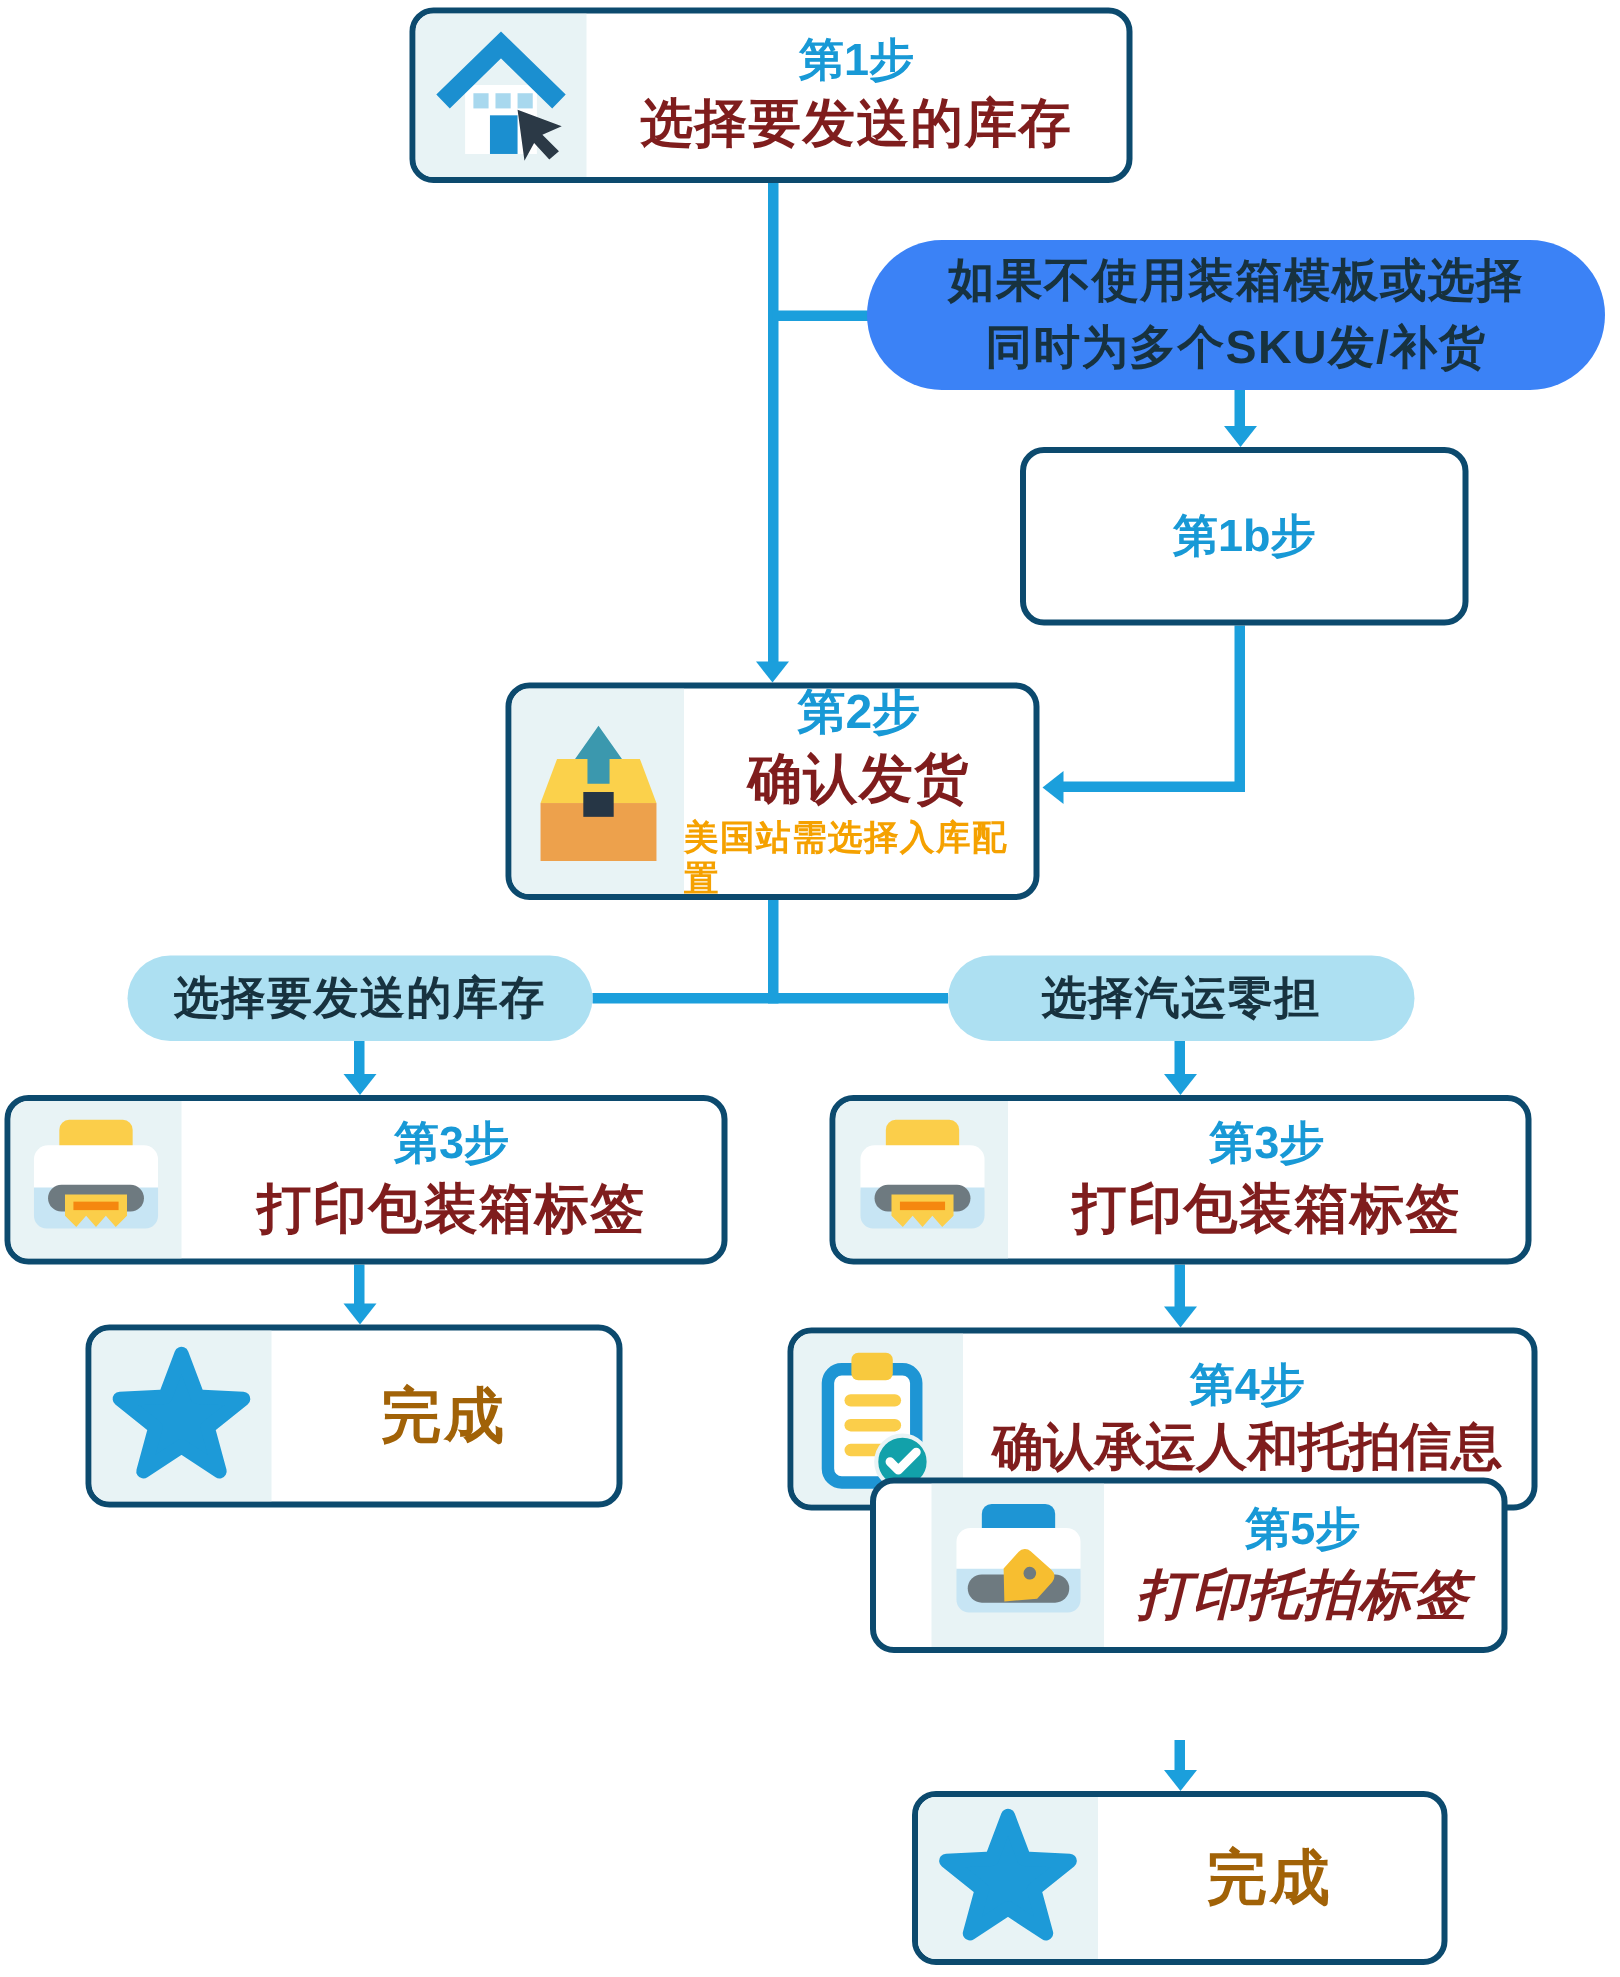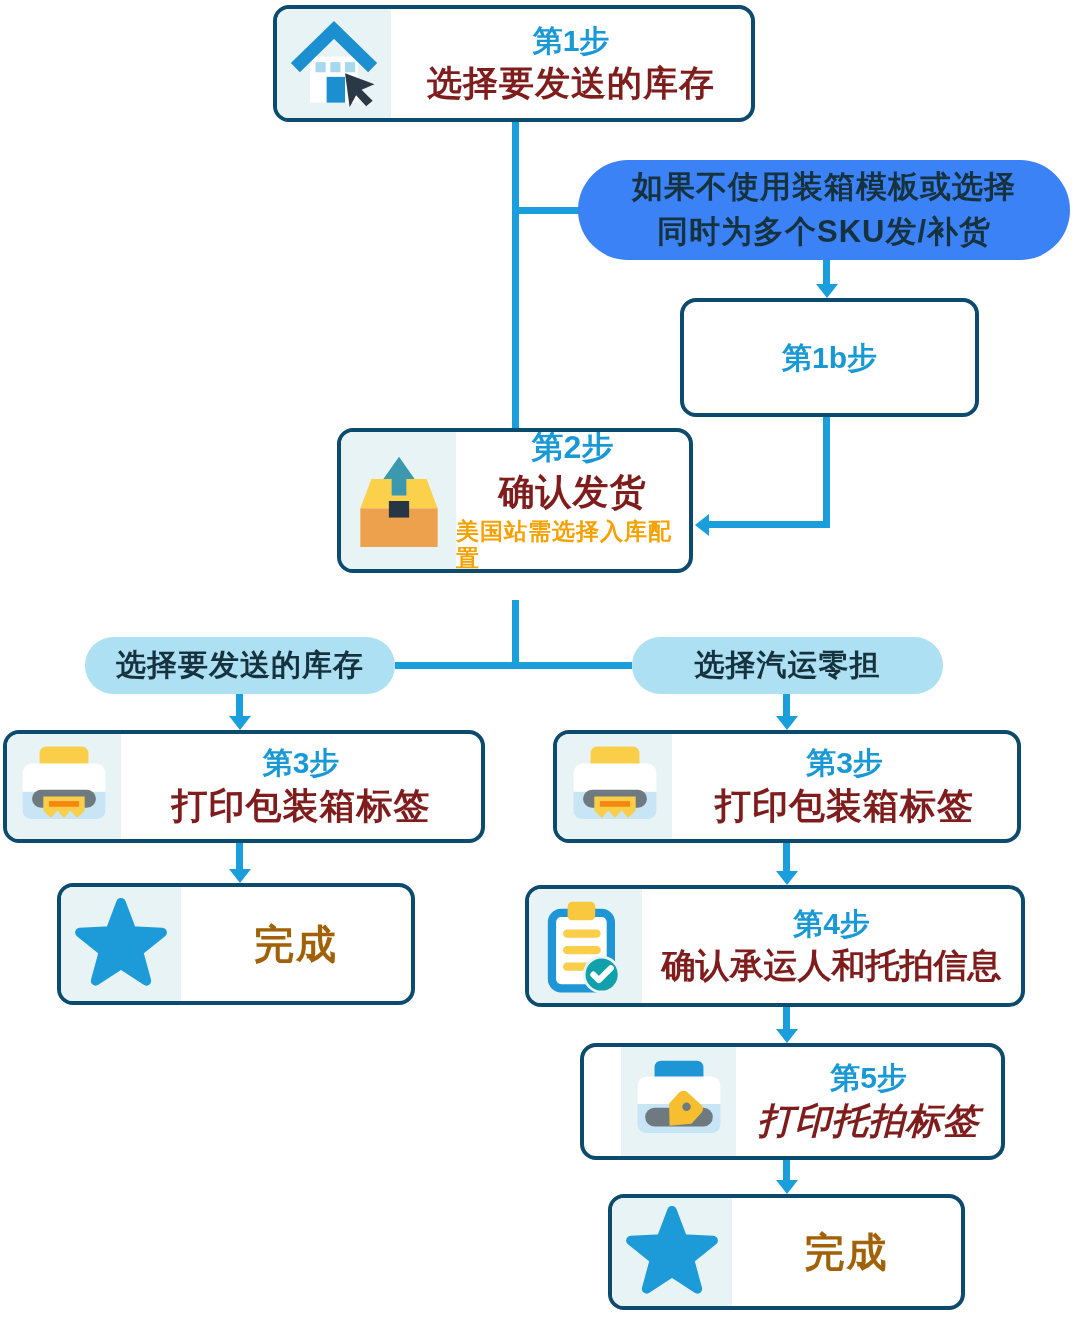--- a/index.html
+++ b/index.html
@@ -108,21 +108,21 @@
     <div>如果不使用装箱模板或选择</div>
     <div>同时为多个SKU发/补货</div>
   </div>
 
   <div class="step-box" style="left:680px;top:298px;width:299px;height:119px;">
     <div class="text-cell">
       <div class="step-label">第1b步</div>
     </div>
   </div>
 
-  <div class="step-box" style="left:337px;top:428px;width:356px;height:145px;">
+  <div class="step-box" style="left:337px;top:455px;width:356px;height:145px;">
     <div class="icon-cell" style="width:115px;">
       <svg width="92" height="104" viewBox="0 0 100 112">
         <polygon points="20,32 80,32 92,64 8,64" fill="#FBD14B"></polygon>
         <rect x="8" y="64" width="84" height="42" fill="#EDA14C"></rect>
         <rect x="39" y="56" width="22" height="18" fill="#263645"></rect>
         <polygon points="50,8 67,32 58,32 58,50 42,50 42,32 33,32" fill="#3B98AE"></polygon>
       </svg>
     </div>
     <div class="text-cell">
       <div class="step-label" style="font-size:32px;">第2步</div>
@@ -194,21 +194,21 @@
         <circle cx="67" cy="84" r="19" fill="#12A1AA" stroke="#E8F3F5" stroke-width="3"></circle>
         <path d="M58 84 l6 6 l13 -13" stroke="#ffffff" stroke-width="6.5" fill="none" stroke-linecap="round" stroke-linejoin="round"></path>
       </svg>
     </div>
     <div class="text-cell">
       <div class="step-label">第4步</div>
       <div class="step-title sm">确认承运人和托拍信息</div>
     </div>
   </div>
 
-  <div class="step-box" style="left:580px;top:1043px;width:425px;height:117px;padding-left:37px;">
+  <div class="step-box" style="left:580px;top:985px;width:425px;height:117px;padding-left:37px;">
     <div class="icon-cell" style="width:115px;">
       <svg width="94" height="88" viewBox="0 0 100 92">
         <rect x="24" y="2" width="52" height="28" rx="7" fill="#1E95D4"></rect>
         <rect x="6" y="19" width="88" height="38" rx="10" fill="#ffffff"></rect>
         <path d="M6 48 h88 v22 a9 9 0 0 1 -9 9 h-70 a9 9 0 0 1 -9 -9 Z" fill="#C7E5F4"></path>
         <rect x="14" y="52" width="72" height="20" rx="10" fill="#6E7A80"></rect>
         <g transform="rotate(42 50 60)">
           <path d="M40 36 h20 a6 6 0 0 1 6 6 v16 l-16 17 -16 -17 v-16 a6 6 0 0 1 6 -6 Z" fill="#F7BE30"></path>
           <circle cx="50" cy="48" r="4.5" fill="#6E7A80"></circle>
         </g>

